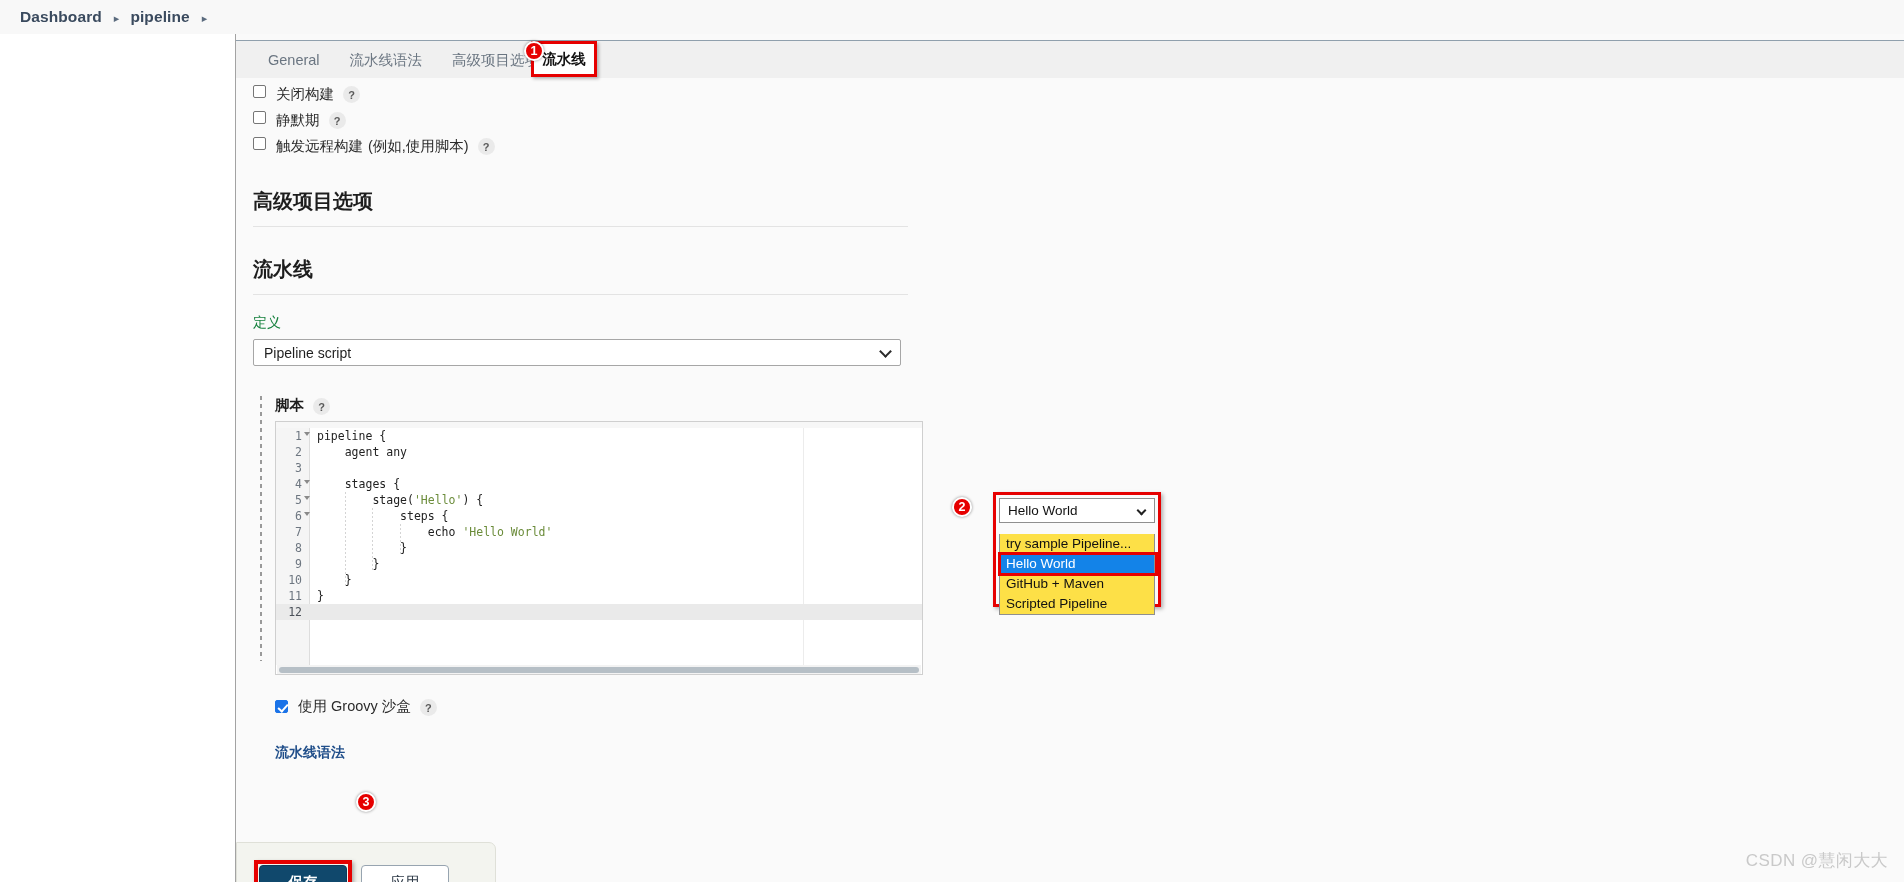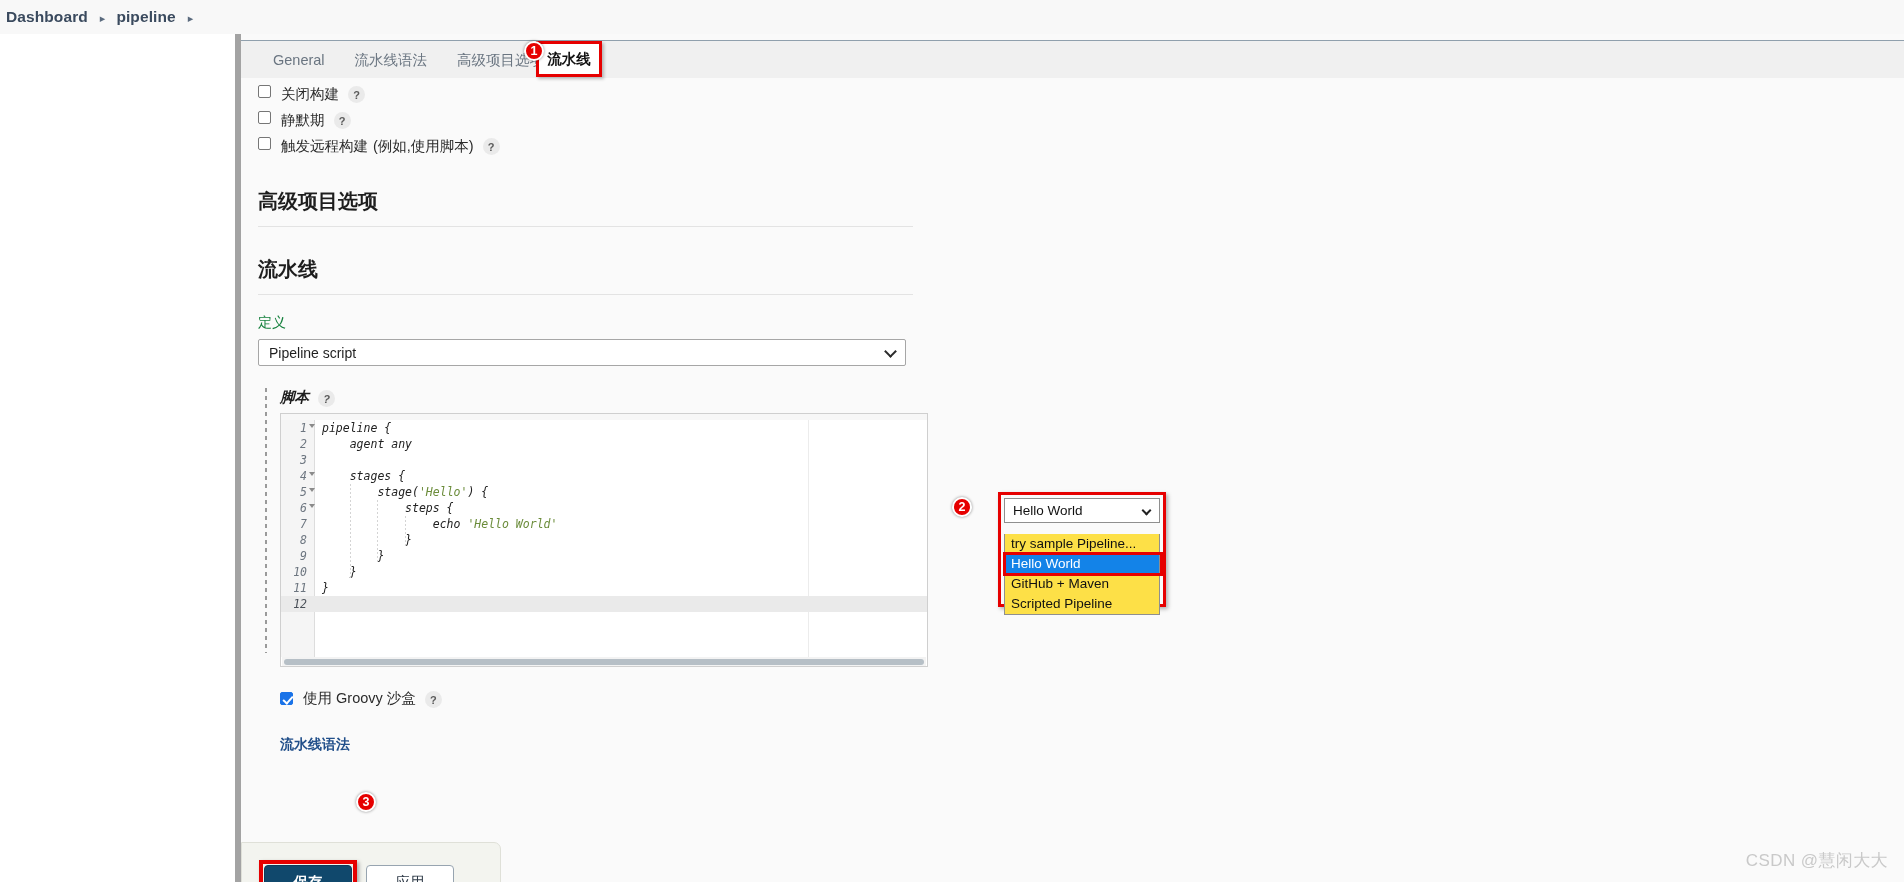--- a/index.html
+++ b/index.html
@@ -11,21 +11,21 @@
     font-family: "Liberation Sans", "DejaVu Sans", sans-serif;
     -webkit-font-smoothing: antialiased;
   }
   #root { position: relative; width: 1904px; height: 882px; background: #ffffff; }
 
   
   .breadcrumb-bar {
     position: absolute; left: 0; top: 0; width: 1904px; height: 34px;
     background: #f8f8f8;
     display: flex; align-items: center;
-    padding-left: 6px;
+    padding-left: 20px;
   }
   .crumb {
     font-size: 15.5px; font-weight: bold; color: #3a4a5e;
     letter-spacing: .1px;
   }
   .crumb-sep {
     color: #5b6b7e; font-size: 11px; margin: 0 11px 0 12px;
     position: relative; top: 1px;
   }
 
@@ -34,21 +34,21 @@
     position: absolute; left: 0; top: 34px; width: 1904px; height: 848px;
     background: #ffffff;
   }
   .left-pane {
     position: absolute; left: 0; top: 0; width: 235px; height: 848px;
     background: #ffffff;
   }
   .content-pane {
     position: absolute; left: 235px; top: 0; width: 1669px; height: 848px;
     background: #fafafa;
-    border-left: 6px solid #a3a3a3;
+    border-left: 1px solid #a3a3a3;
   }
 
   
   .tab-bar {
     position: absolute; left: 0; top: 6px; width: 1669px; height: 38px;
     background: #f0f0f0;
     border-top: 1px solid #90a0ad;
     display: flex; align-items: center;
     padding-left: 17px;
   }
@@ -140,21 +140,21 @@
     font-size: 14px; color: #1f1f1f; cursor: pointer;
   }
   .select-caret {
     position: absolute; right: 10px; top: 50%;
     width: 9px; height: 9px; margin-top: -6px;
     border: solid #2b2b2b; border-width: 0 2px 2px 0;
     transform: rotate(45deg);
   }
 
   
-  .script-block { margin-top: 22px; position: relative; font-style: italic; }
+  .script-block { margin-top: 30px; position: relative; }
   .script-label-row { display: flex; align-items: center; margin-bottom: 6px; padding-left: 22px; }
   .script-label { font-size: 14.5px; font-weight: bold; color: #1d1d1d; }
   .dash-gutter {
     position: absolute; left: 7px; top: 0; width: 2px; height: 265px;
     background: repeating-linear-gradient(to bottom,#9a9a9a 0 4px,transparent 4px 8px);
   }
 
   .editor {
     position: relative; margin-left: 22px;
     width: 648px; height: 254px;

